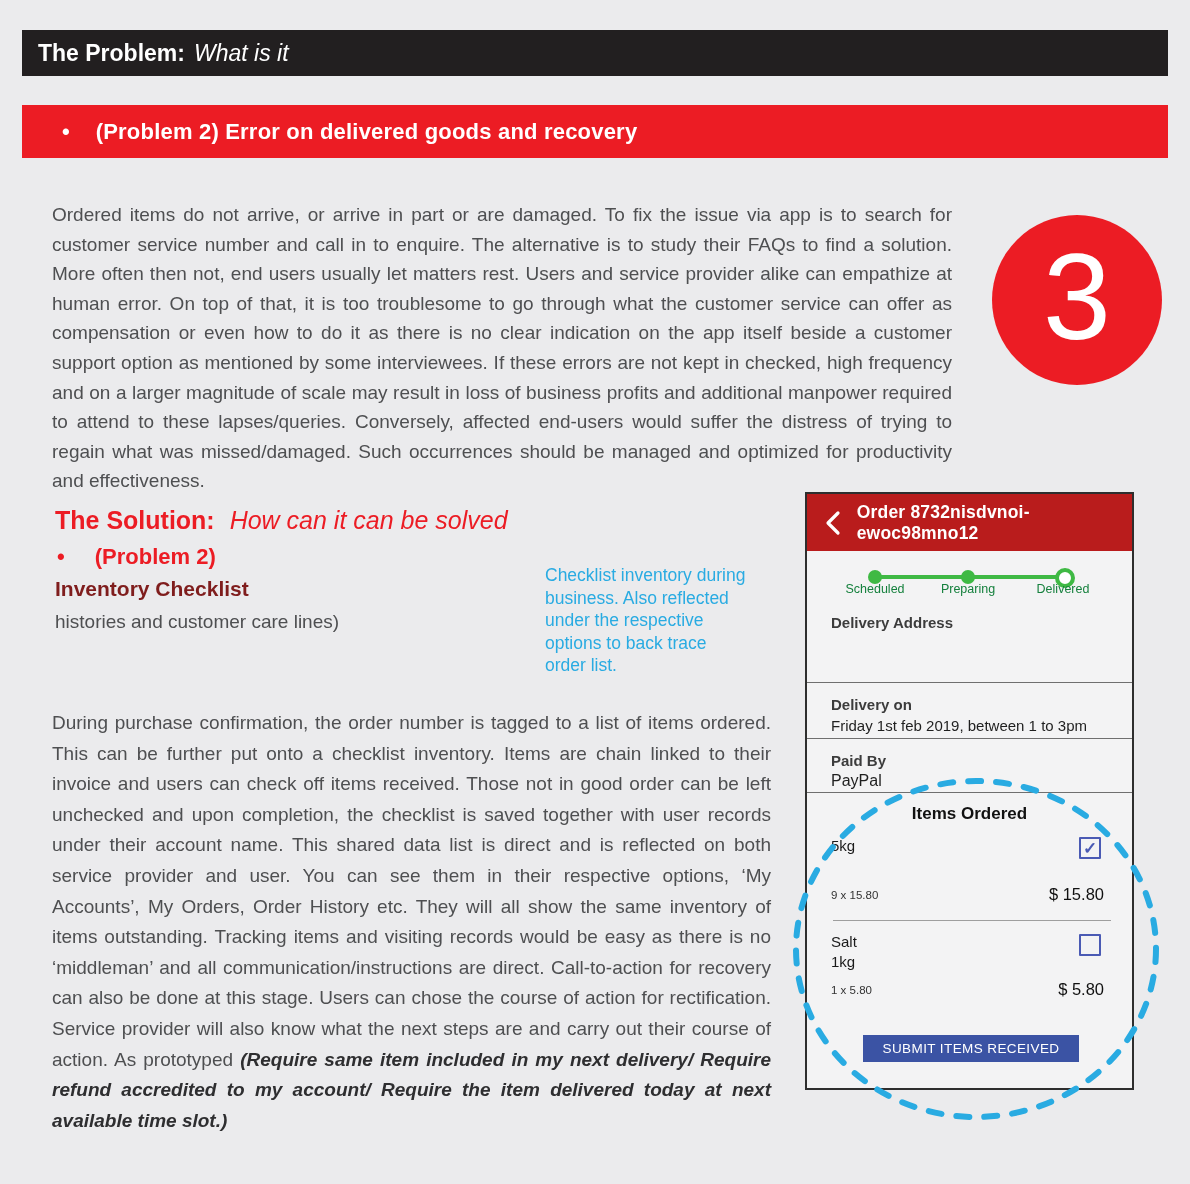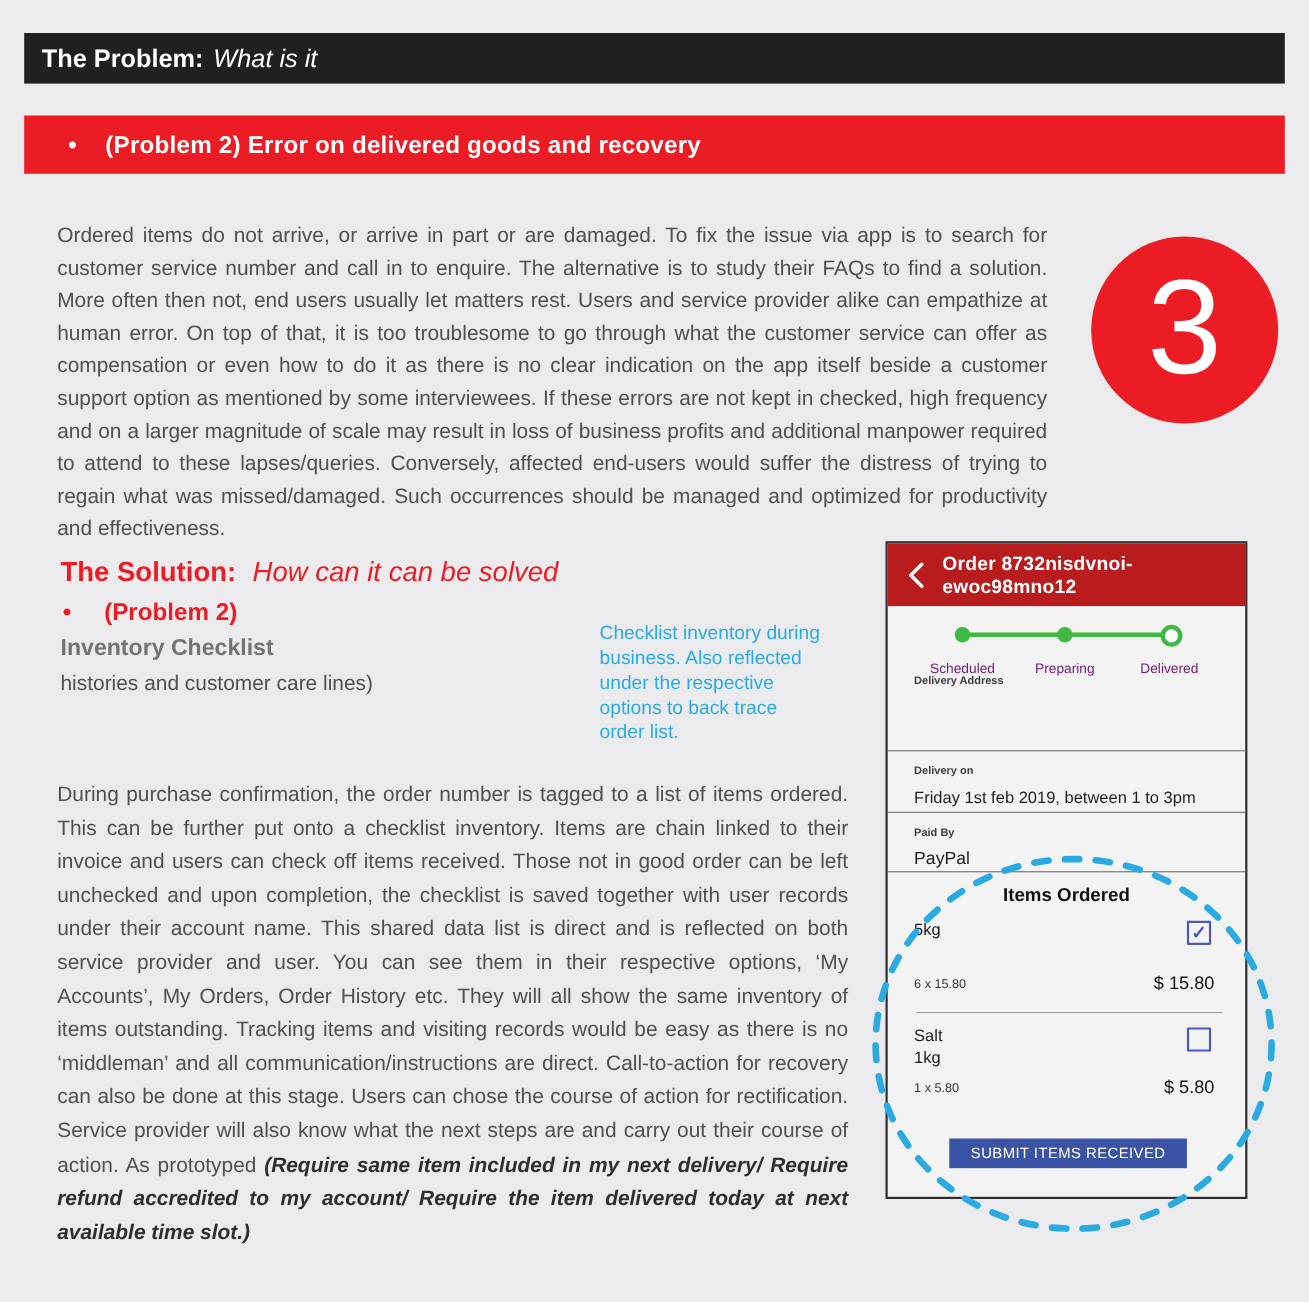--- a/index.html
+++ b/index.html
@@ -35,21 +35,21 @@
     position:absolute;left:992px;top:215px;width:170px;height:170px;border-radius:50%;
     background:#ec1c24;display:flex;align-items:center;justify-content:center;
     color:#fff;font-size:122px;font-weight:500;line-height:1;padding-bottom:6px;box-sizing:border-box;
   }
 
   .solution-heading{position:absolute;left:55px;top:506px;font-size:25px;color:#ec1c24;}
   .solution-heading .s-bold{font-weight:bold;}
   .solution-heading .s-italic{font-style:italic;margin-left:8px;margin-top:32px;}
   .solution-bullet-line{position:absolute;left:57px;top:544px;color:#ec1c24;font-size:22px;font-weight:bold;display:flex;}
   .solution-bullet-line .sb-label{margin-left:30px;}
-  .feature-title{position:absolute;left:55px;top:577px;font-size:21px;font-weight:bold;color:#737373;}
+  .feature-title{position:absolute;left:55px;top:577px;font-size:21px;font-weight:bold;color:#7f1d1d;}
   .feature-sub{position:absolute;left:55px;top:606px;font-size:19px;line-height:32px;color:#4e4f51;}
 
   .annotation{
     position:absolute;left:545px;top:564px;width:242px;text-align:left;
     color:#29abe2;font-size:17.5px;line-height:22.5px;
   }
 
   .para-2{
     position:absolute;left:52px;top:689px;width:719px;
     font-size:19px;line-height:30.6px;color:#4e4f51;text-align:justify;
@@ -65,23 +65,23 @@
     position:absolute;left:0;top:0;right:0;height:57px;background:#b91c1c;
     display:flex;align-items:center;padding:0 0 0 17px;
   }
   .phone-header .back{width:20px;height:28px;display:flex;align-items:center;}
   .phone-header .title{color:#fff;font-weight:bold;font-size:17.5px;margin-left:14px;letter-spacing:.2px;}
 
   .progress{position:absolute;left:0;top:62px;right:0;height:48px;}
   .progress .track{position:absolute;left:66px;top:19px;width:192px;height:4px;background:#3fb944;border-radius:2px;}
   .progress .dot{position:absolute;top:14px;width:14px;height:14px;border-radius:50%;background:#3fb944;}
   .progress .dot.hollow{width:12px;height:12px;top:12px;background:#fff;border:4px solid #3fb944;}
-  .progress .p-label{position:absolute;top:45px;width:90px;text-align:center;font-size:12.5px;color:#701a75;}
-
-  .p-label-sm{position:absolute;font-size:10px;font-weight:bold;color:#3c3c3c;}
+  .progress .p-label{position:absolute;top:26px;width:90px;text-align:center;font-size:12.5px;color:#15803d;}
+
+  .p-label-sm{position:absolute;font-size:15px;font-weight:bold;color:#3c3c3c;}
   .p-value{position:absolute;font-size:15px;color:#1f1f1f;line-height:19px;}
   .divider{position:absolute;left:0;right:0;height:1px;background:#6f6f6f;}
 
   .items-title{position:absolute;left:0;right:0;top:310px;text-align:center;font-size:17px;font-weight:bold;color:#111;}
 
   .item-name{position:absolute;left:24px;width:252px;font-size:15px;line-height:20px;color:#1a1a1a;}
   .checkbox{
     position:absolute;left:272px;width:22px;height:22px;border:2px solid #4a5ab4;
     box-sizing:border-box;display:flex;align-items:center;justify-content:center;
     color:#4a5ab4;font-size:17px;font-weight:bold;background:#f3f3f4;border-radius:1px;
@@ -176,21 +176,21 @@
     <div class="divider" style="top:298px;"></div>
 
     <div class="items-title">Items Ordered</div>
 
     <div class="item-name" style="top:342px;">
       <div>5kg</div>
     </div>
     <div class="checkbox" style="top:343px;">
       <span>✓</span>
     </div>
-    <div class="unit-line" style="top:395px;">6 x 15.80</div>
+    <div class="unit-line" style="top:395px;">9 x 15.80</div>
     <div class="total" style="top:391px;">$ 15.80</div>
 
     <div class="item-divider" style="top:426px;"></div>
 
     <div class="item-name" style="top:438px;">
       <div>Salt</div>
       <div>1kg</div>
     </div>
     <div class="checkbox" style="top:440px;">
       <span></span>

